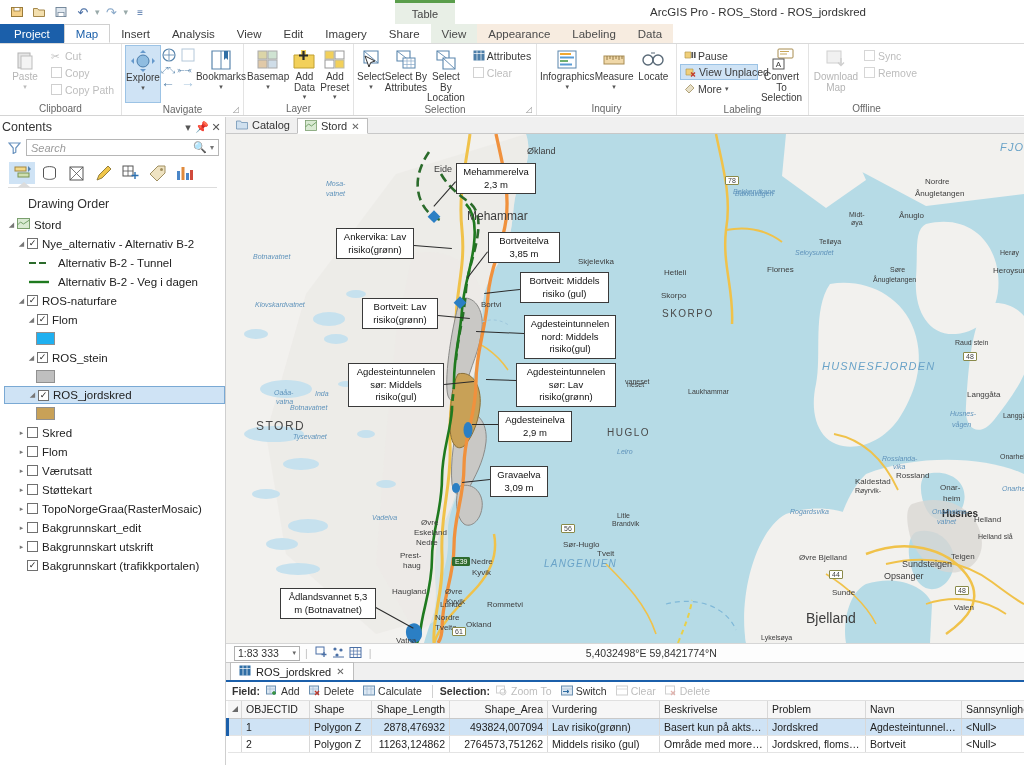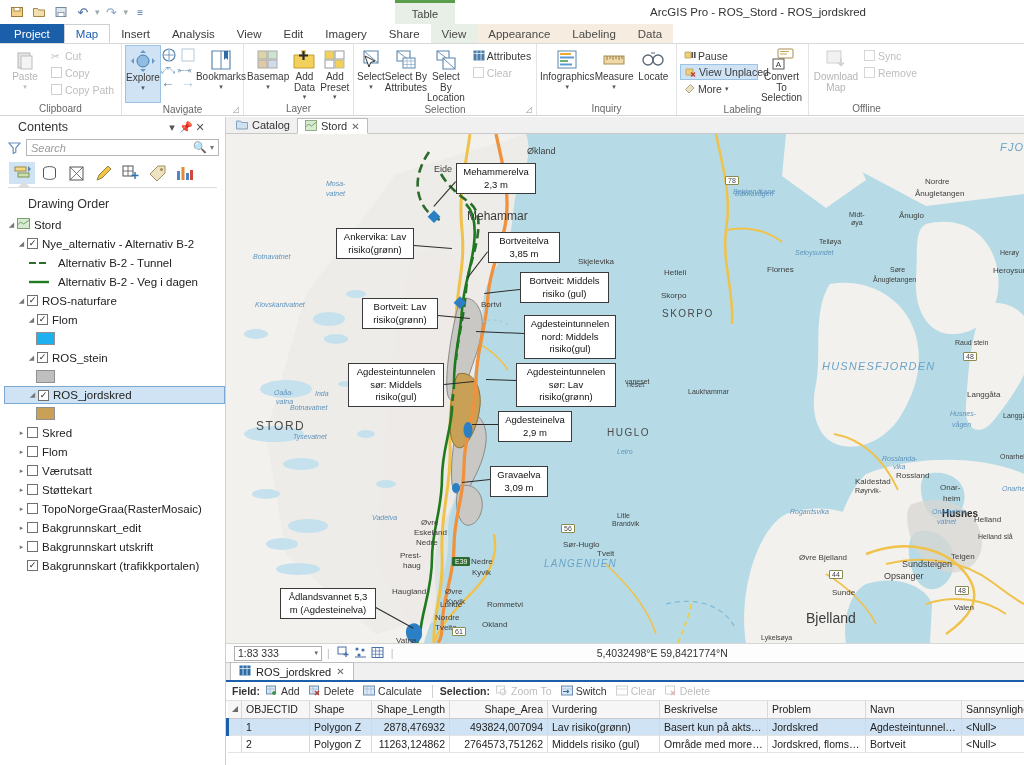--- a/index.html
+++ b/index.html
@@ -78,21 +78,21 @@
   .smallbtn.hl { background:#cfe3f5; border:1px solid #9cc3e5; height:16px; }
 
   .sq { width:11px; height:11px; display:inline-block; }
   .ic-box { border:1px solid #7a7a7a; }
 
   
   .contents {
     position:absolute; left:0; top:117px; width:226px; height:648px;
     background:#ffffff; border-right:1px solid #cfcfcf;
   }
-  .cp-head { height:20px; display:flex; align-items:center; padding:0 18px;
+  .cp-head { height:20px; display:flex; align-items:center; padding:0 2px;
      font-size:12.5px; color:#333; }
   .cp-head .ttl { flex:1; }
   .cp-head .ctl { width:14px; text-align:center; color:#555; font-size:11px; }
   .cp-search { display:flex; align-items:center; gap:5px; padding:2px 6px 4px 7px; }
   .funnel { width:14px; height:14px; color:#6a93bf; display:flex; align-items:center;
      justify-content:center; }
   .searchbox { flex:1; height:17px; border:1px solid #b6b6b6; background:#fff;
      display:flex; align-items:center; padding:0 4px; font-size:11px; color:#9a9a9a;
      font-style:italic; }
   .searchbox .sp { flex:1; }
@@ -128,21 +128,21 @@
      font-size:11px; color:#333; background:#f0f0f0; }
   .vtab.active { background:#fff; border:1px solid #bdbdbd; border-bottom:1px solid #fff;
      position:relative; top:1px; }
   .vtab .x { font-size:10px; color:#666; }
 
   .mapcanvas { position:absolute; left:0; top:17px; width:798px; height:509px;
      overflow:hidden; background:#b9dde8; }
   .mapstatus { position:absolute; left:0; top:526px; width:798px; height:19px;
      background:#fdfdfd; border-top:1px solid #d6d6d6; display:flex; align-items:center;
      padding:0 8px; font-size:10.5px; color:#333; }
-  .scalebox { width:88px; height:15px; border:1px solid #b0b0b0; background:#fff;
+  .scalebox { width:66px; height:15px; border:1px solid #b0b0b0; background:#fff;
      display:flex; align-items:center; padding:0 3px; font-size:10.5px; }
   .scalebox .v { flex:1; }
   .scalebox .cv { font-size:7px; color:#666; }
   .ms-sep { color:#c0c0c0; padding:0 5px; }
   .ms-ic { width:17px; text-align:center; color:#4a6fa5; font-size:11px; }
   .coords { flex:1; text-align:center; padding-right:90px; }
 
   
   .callout { position:absolute; background:#ffffff; border:1px solid #3a3a3a;
      font-size:9.5px; line-height:1.32; color:#111; padding:2px 4px; z-index:6;
@@ -953,21 +953,21 @@
           <div class="mlbl lbl-place" style="left: 177px; top: 427px; font-size: 8px;">haug</div>
           <div class="mlbl lbl-place" style="left: 166px; top: 453px; font-size: 8px;">Haugland</div>
           <div class="mlbl lbl-place" style="left: 219px; top: 453px; font-size: 8px;">Øvre</div>
           <div class="mlbl lbl-place" style="left: 220px; top: 463px; font-size: 8px;">Kyvik</div>
           <div class="mlbl lbl-place" style="left: 214px; top: 466px; font-size: 8px;">Lunde</div>
           <div class="mlbl lbl-place" style="left: 209px; top: 479px; font-size: 8px;">Nordre</div>
           <div class="mlbl lbl-place" style="left: 209px; top: 489px; font-size: 8px;">Tveita</div>
           <div class="mlbl lbl-place" style="left: 245px; top: 423px; font-size: 8px;">Nedre</div>
           <div class="mlbl lbl-place" style="left: 246px; top: 434px; font-size: 8px;">Kyvik</div>
           <div class="mlbl lbl-place" style="left: 261px; top: 466px; font-size: 8px;">Rommetvi</div>
-          <div class="mlbl lbl-place" style="left: 256px; top: 486px; font-size: 8px;">Okland</div>
+          <div class="mlbl lbl-place" style="left: 240px; top: 486px; font-size: 8px;">Okland</div>
           <div class="mlbl lbl-place" style="left: 170px; top: 502px; font-size: 8px;">Vatna</div>
           <div class="mlbl lbl-place" style="left: 337px; top: 406px; font-size: 8px;">Sør-Huglo</div>
           <div class="mlbl lbl-place" style="left: 371px; top: 415px; font-size: 8px;">Tveit</div>
           <div class="mlbl lbl-water" style="left: 391px; top: 314px; font-size: 7px;">Leiro</div>
           <div class="mlbl lbl-place" style="left: 391px; top: 378px; font-size: 7px;">Litle</div>
           <div class="mlbl lbl-place" style="left: 386px; top: 386px; font-size: 7px;">Brandvik</div>
           <div class="mlbl lbl-place" style="left: 401px; top: 247px; font-size: 7px;">neset</div>
           <div class="mlbl lbl-place" style="left: 399px; top: 244px; font-size: 7px;">vaneset</div>
           <div class="shield" style="left: 499px; top: 42px;">78</div>
           <div class="shield" style="left: 737px; top: 218px;">48</div>
@@ -1028,21 +1028,21 @@
             <div>2,9 m</div>
           </div>
           <div class="lead" style="left: 264px; top: 346px; width: 28.1603px; transform: rotate(173.884deg);"></div>
           <div class="callout" style="left: 264px; top: 332px; width: 58px; min-height: 30px; display: flex; flex-direction: column; justify-content: center; text-align: center;">
             <div>Gravaelva</div>
             <div>3,09 m</div>
           </div>
           <div class="lead" style="left: 150px; top: 473px; width: 43.4166px; transform: rotate(28.9264deg);"></div>
           <div class="callout" style="left: 54px; top: 454px; width: 96px; min-height: 30px; display: flex; flex-direction: column; justify-content: center; text-align: center;">
             <div>Ådlandsvannet 5,3</div>
-            <div>m (Agdesteinelva)</div>
+            <div>m (Botnavatnet)</div>
           </div>
         </div>
     </div>
 
     <div class="mapstatus">
       <div class="scalebox">
         <span class="v">1:83 333</span>
         <span class="cv">▾</span>
       </div>
       <span class="ms-sep">|</span>

